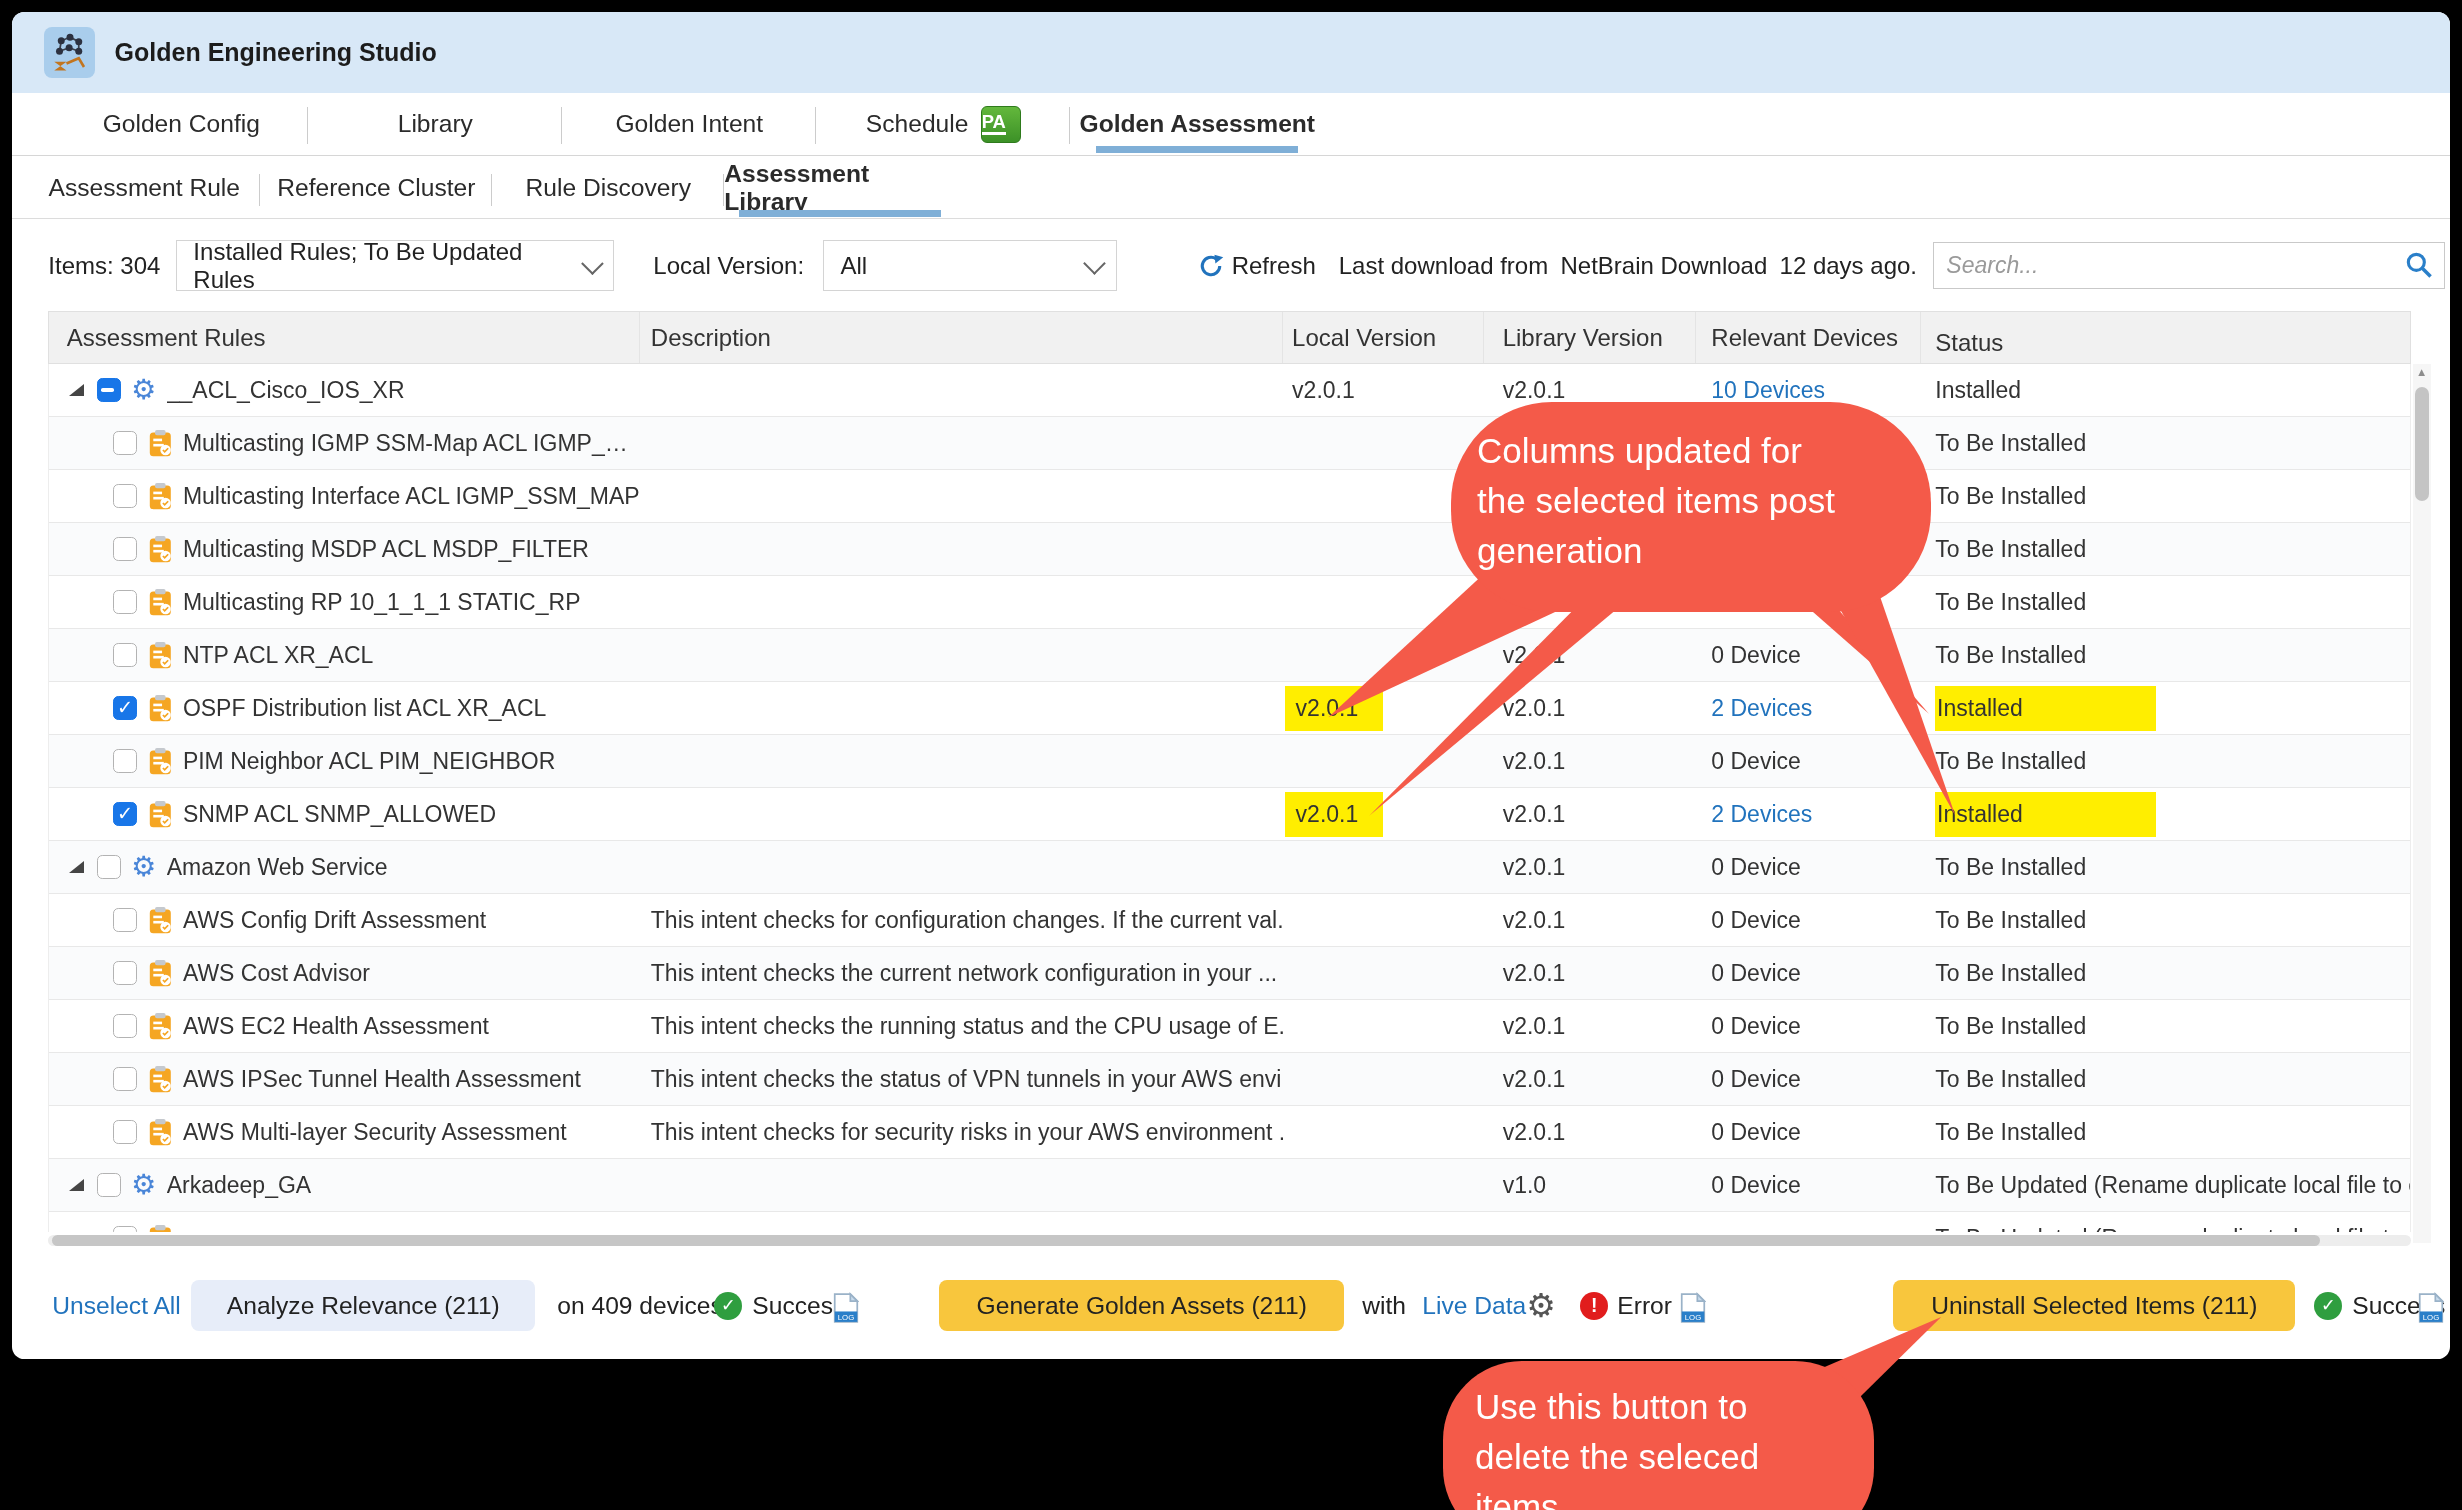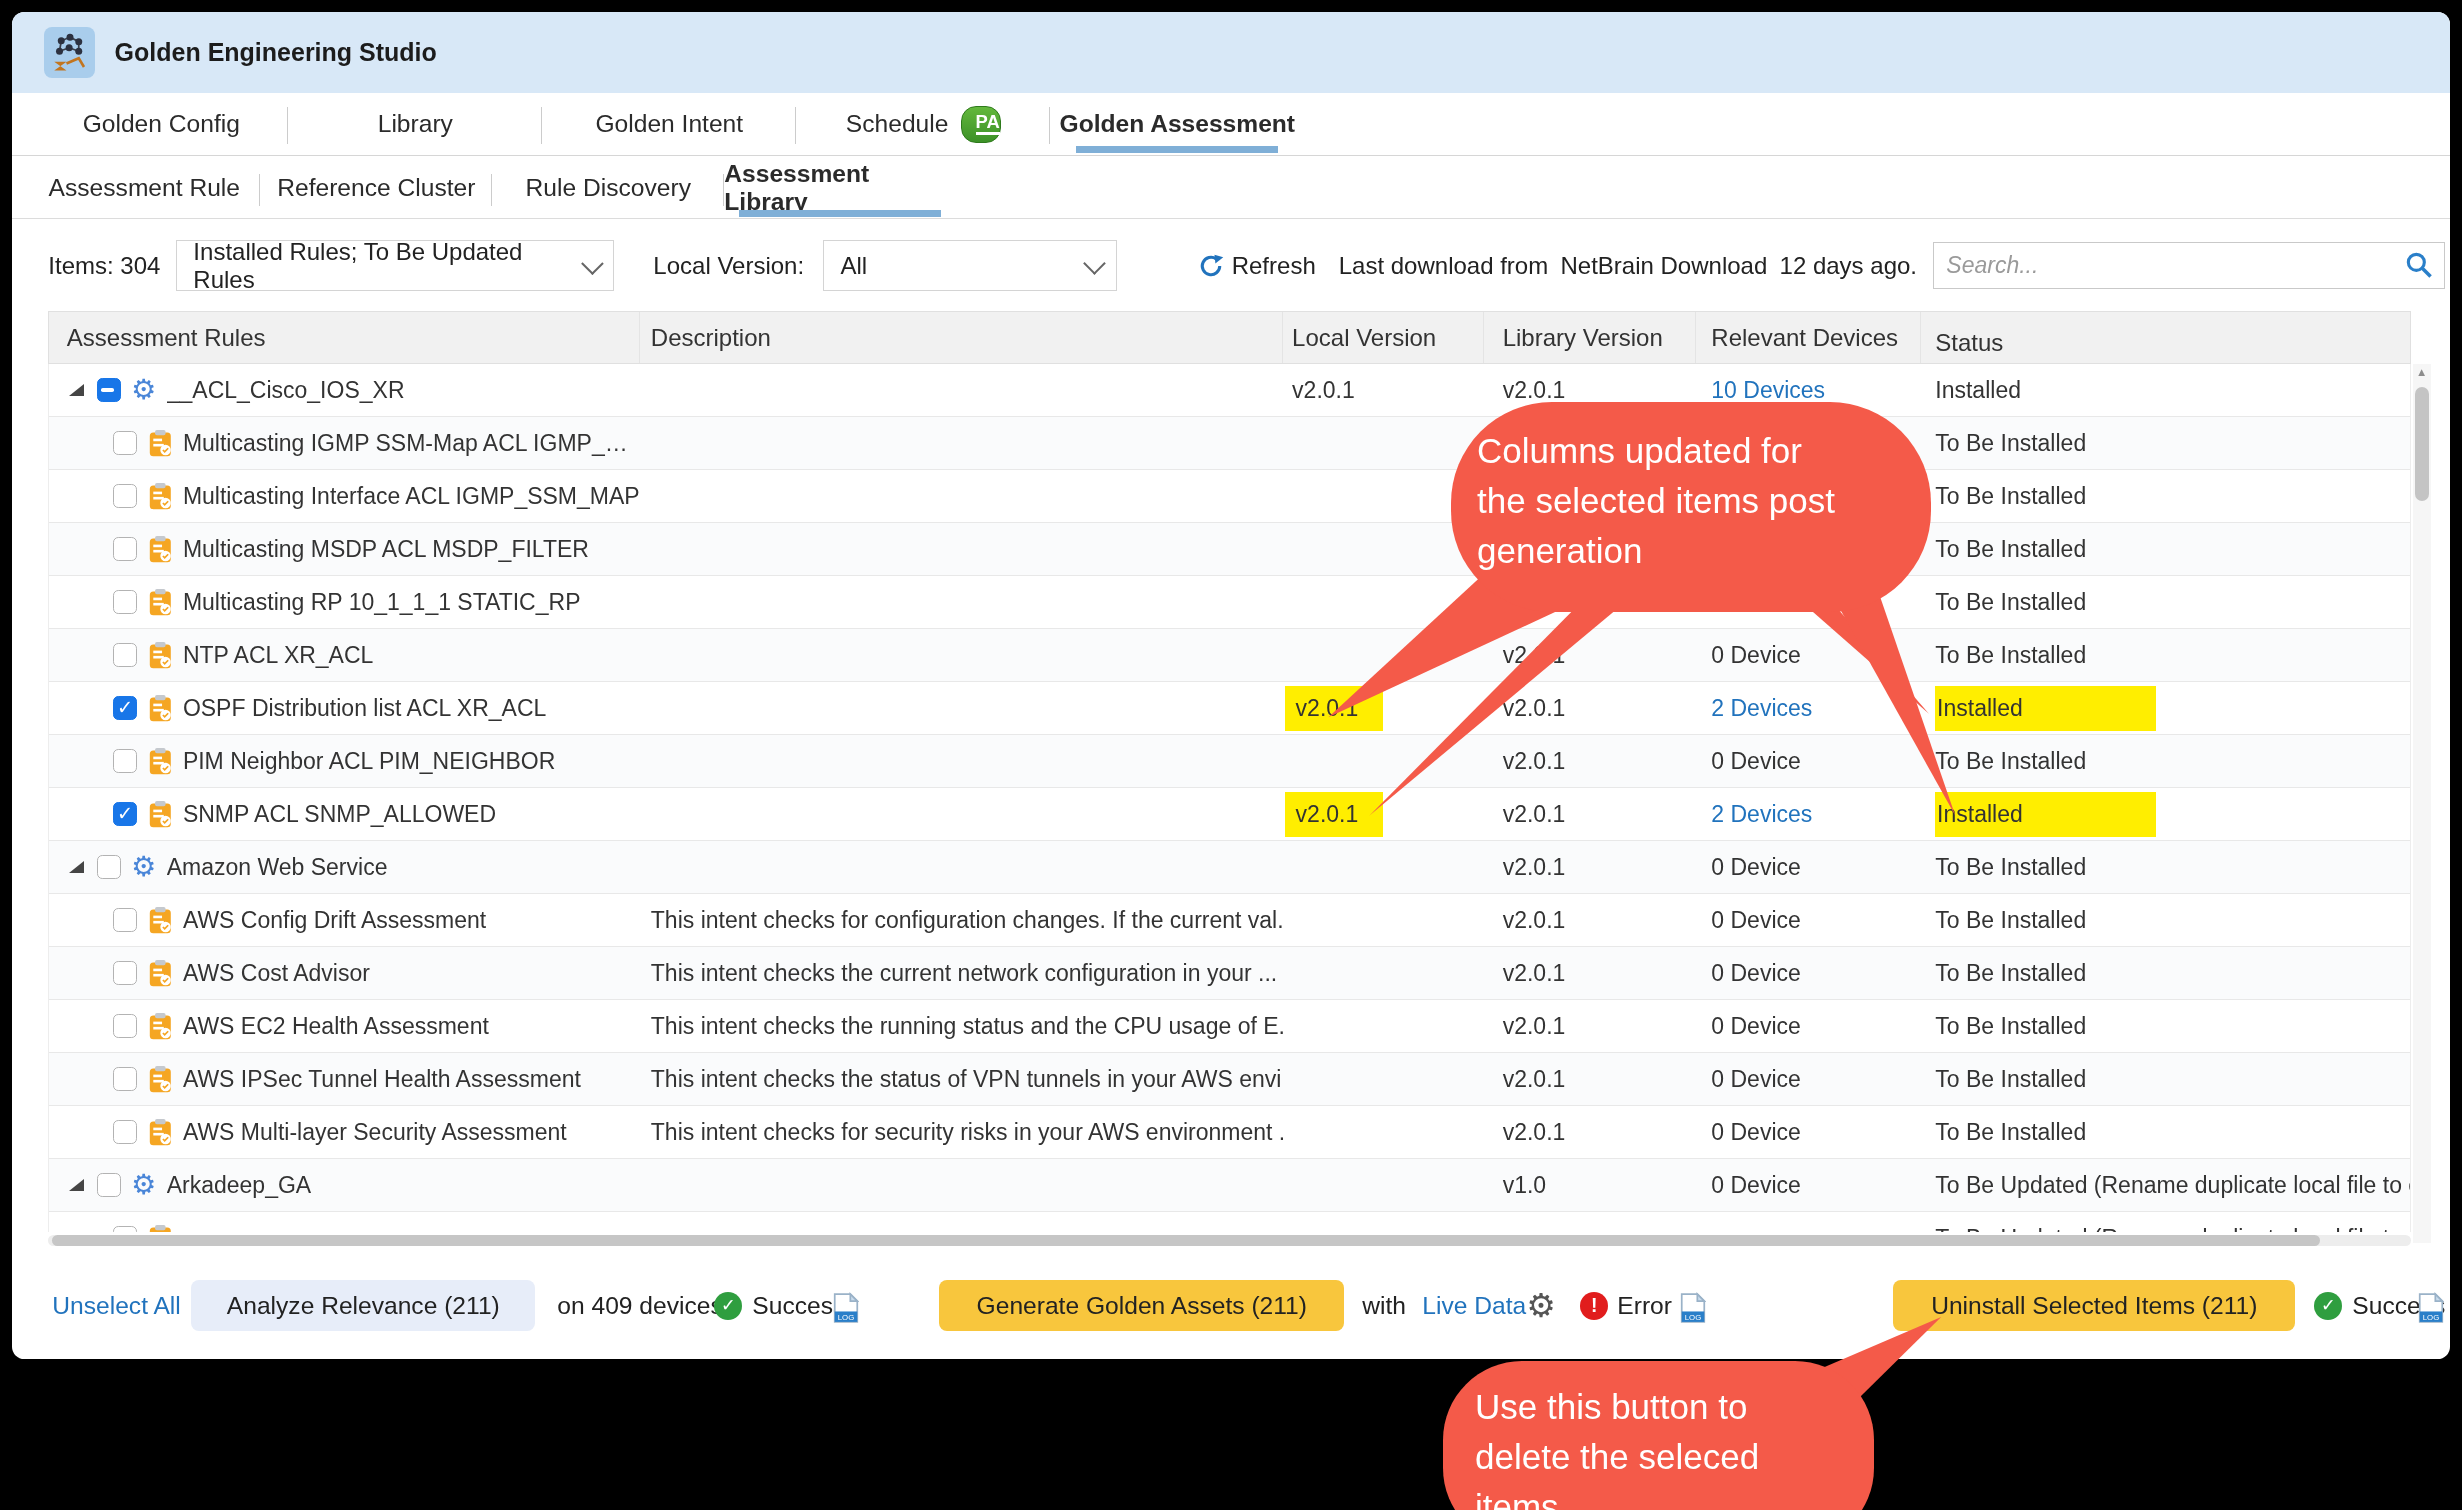--- a/index.html
+++ b/index.html
@@ -6,26 +6,26 @@
   *{box-sizing:border-box;font-family:"Liberation Sans","DejaVu Sans",sans-serif;}
   .canvas{position:relative;width:2462px;height:1510px;background:#000;overflow:hidden;}
   .app{position:absolute;left:12.3px;top:12.3px;width:2438px;height:1347px;background:#fff;border-radius:12.3px;overflow:hidden;}
 
   
   .hdr{position:absolute;left:0;top:0;width:100%;height:81px;background:#d8e8f7;display:flex;align-items:center;padding-left:32px;}
   .logo{width:51px;height:51px;border-radius:8px;background:#a9cdec;margin-right:19.3px;display:flex;align-items:center;justify-content:center;}
   .app-title{font-size:25px;font-weight:bold;color:#1c1c1c;}
 
   
-  .main-tabs{position:absolute;left:0;top:81px;width:100%;height:63px;background:#fff;border-bottom:1.8px solid #d6d6d6;display:flex;align-items:center;padding-left:22px;}
+  .main-tabs{position:absolute;left:0;top:81px;width:100%;height:63px;background:#fff;border-bottom:1.8px solid #d6d6d6;display:flex;align-items:center;padding-left:42px;}
   .main-tab{position:relative;width:254px;height:100%;display:flex;align-items:center;justify-content:center;font-size:24.6px;color:#2b2b2b;cursor:pointer;}
   .main-tab:not(:last-child)::after{content:"";position:absolute;right:0;top:14px;height:37px;width:1.8px;background:#ccc;}
   .main-tab.active{font-weight:bold;}
   .main-tab.active::before{content:"";position:absolute;left:50%;transform:translateX(-50%);bottom:2.6px;width:202px;height:7px;background:#7fafd7;}
-  .pa-badge{display:inline-flex;align-items:center;justify-content:flex-end;width:40px;height:37px;margin-left:12.3px;border-radius:15px;background:linear-gradient(#63b83c,#3c9127);border:1.8px solid #2e7a1c;}
+  .pa-badge{display:inline-flex;align-items:center;justify-content:flex-start;width:40px;height:37px;margin-left:12.3px;border-radius:6px;background:linear-gradient(#63b83c,#3c9127);border:1.8px solid #2e7a1c;}
   .pa-in{color:#fff;font-weight:bold;font-size:18.4px;border-bottom:3.5px solid #fff;padding-bottom:0.9px;line-height:1;}
 
   
   .sub-tabs{position:absolute;left:0;top:146px;width:100%;height:61px;background:#fff;border-bottom:0.9px solid #dcdcdc;display:flex;align-items:center;padding-left:16px;}
   .sub-tab{position:relative;width:232px;height:100%;display:flex;align-items:center;justify-content:center;font-size:24.6px;color:#2b2b2b;cursor:pointer;}
   .sub-tab:not(:last-child)::after{content:"";position:absolute;right:0;top:16px;height:32px;width:1.8px;background:#ccc;}
   .sub-tab.active{font-weight:bold;}
   .sub-tab.active::before{content:"";position:absolute;left:50%;transform:translateX(-50%);bottom:1.8px;width:202px;height:7px;background:#7fafd7;}
 
   

